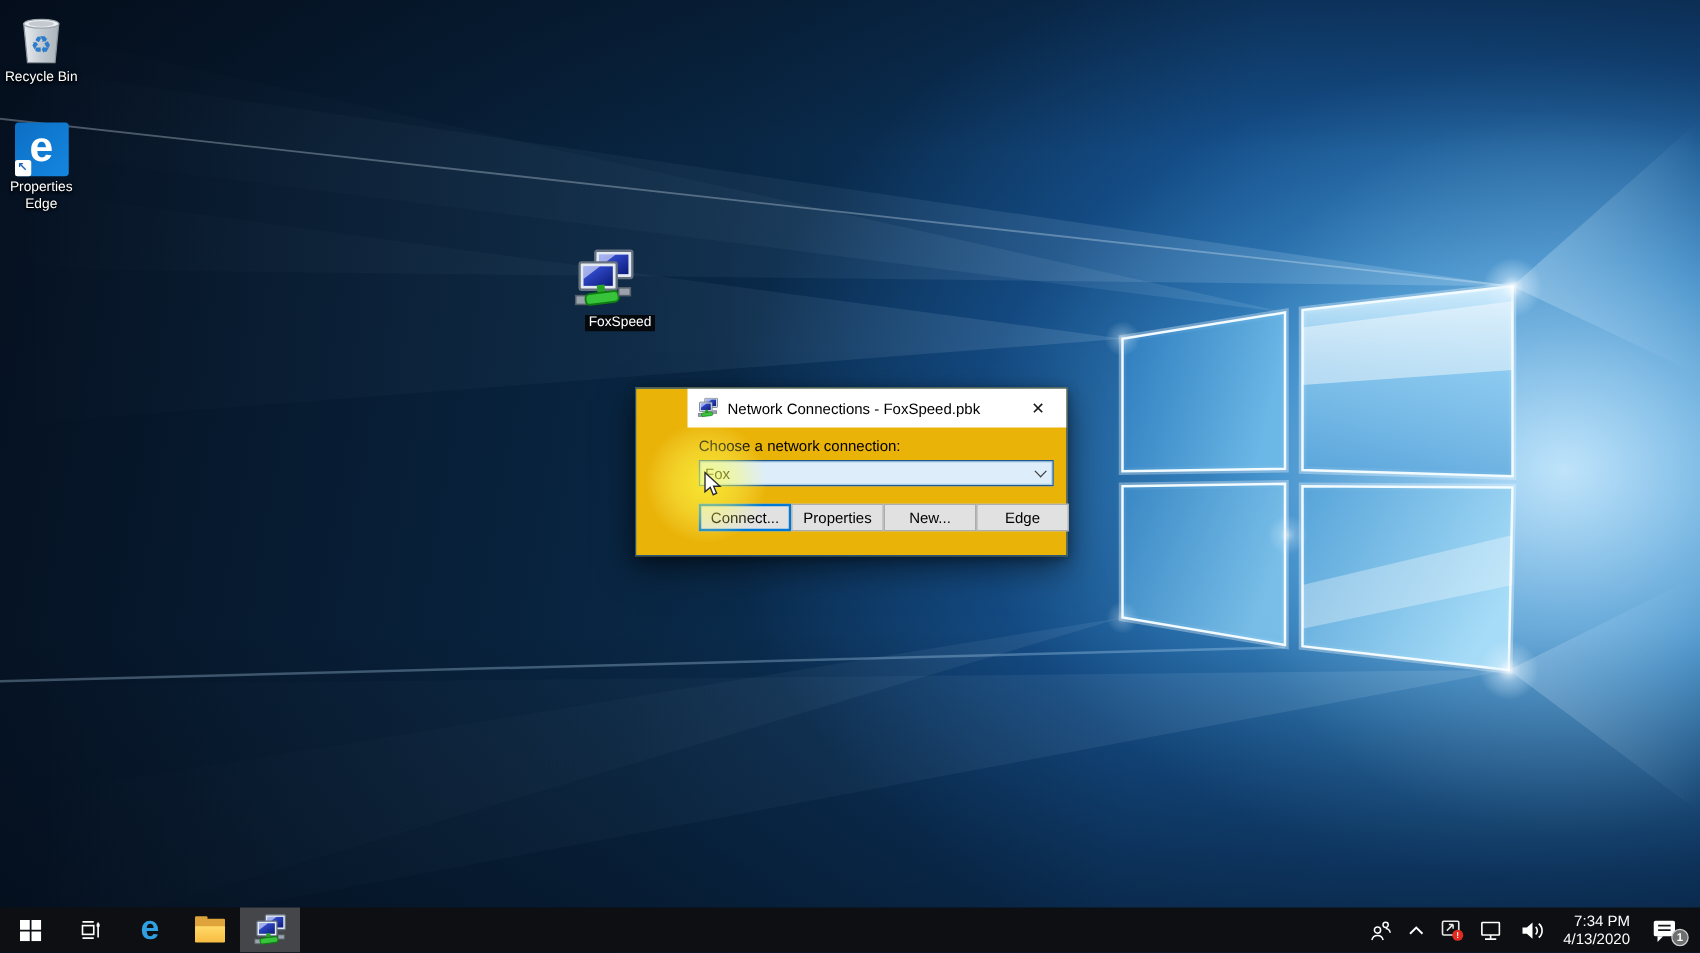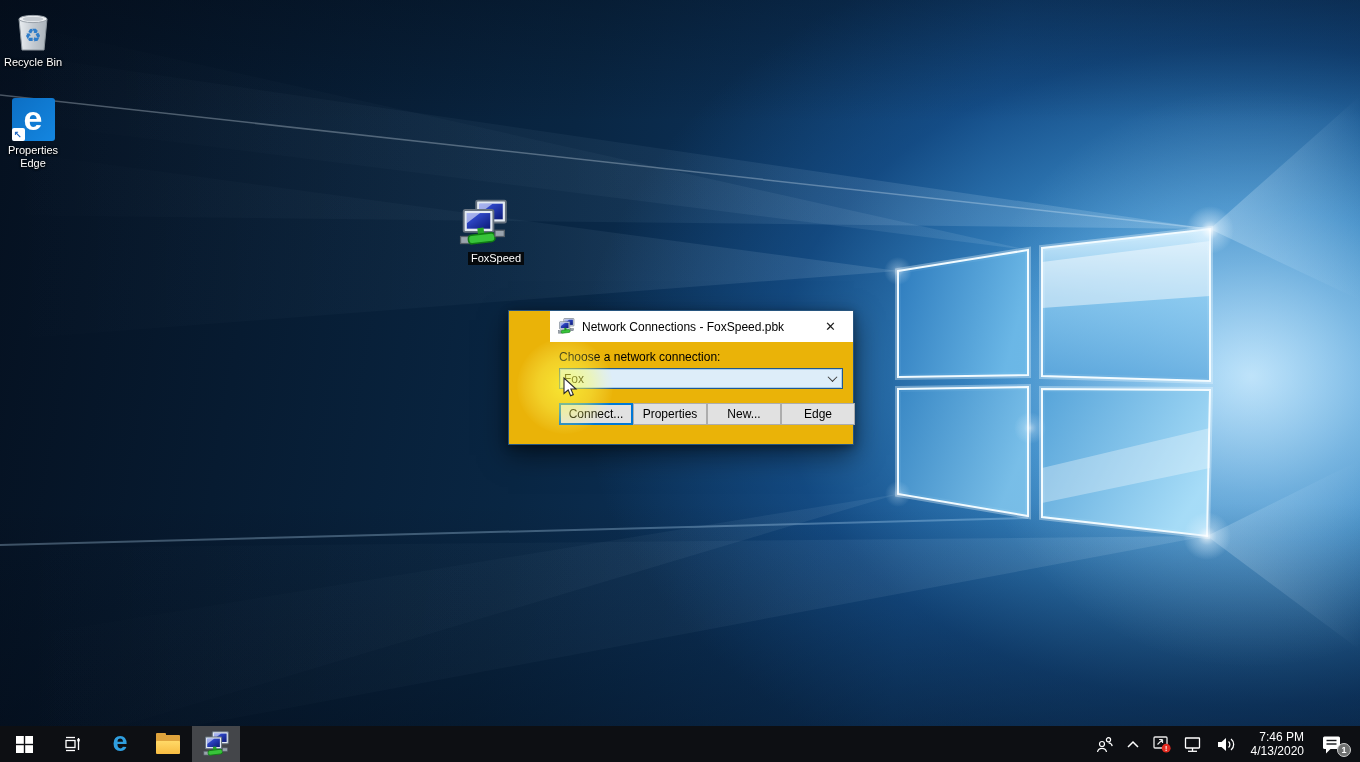--- a/index.html
+++ b/index.html
@@ -317,21 +317,21 @@
         </g>
       </svg>
     </div>
     <div class="tray-item">
       <svg width="21" height="17" viewBox="0 0 21 17">
         <polygon points="2,6 5.5,6 10,2 10,15 5.5,11 2,11" fill="#fff"></polygon>
         <path d="M12.5 5.5 a4 4 0 0 1 0 6 M15 3 a7 7 0 0 1 0 11" stroke="#fff" stroke-width="1.3" fill="none"></path>
       </svg>
     </div>
     <div class="clock">
-      <span>7:46 PM</span>
+      <span>7:34 PM</span>
       <span>4/13/2020</span>
     </div>
     <div class="tray-item" style="width:40px;">
       <svg width="22" height="19" viewBox="0 0 22 19">
         <rect x="2" y="1.5" width="17" height="12.5" rx="1.5" fill="#fff"></rect>
         <line x1="5.5" y1="5.5" x2="15.5" y2="5.5" stroke="#14161a" stroke-width="1.4"></line>
         <line x1="5.5" y1="9" x2="15.5" y2="9" stroke="#14161a" stroke-width="1.4"></line>
         <polygon points="5,14 9.5,14 5,18.5" fill="#fff"></polygon>
       </svg>
       <span class="ac-badge">1</span>

